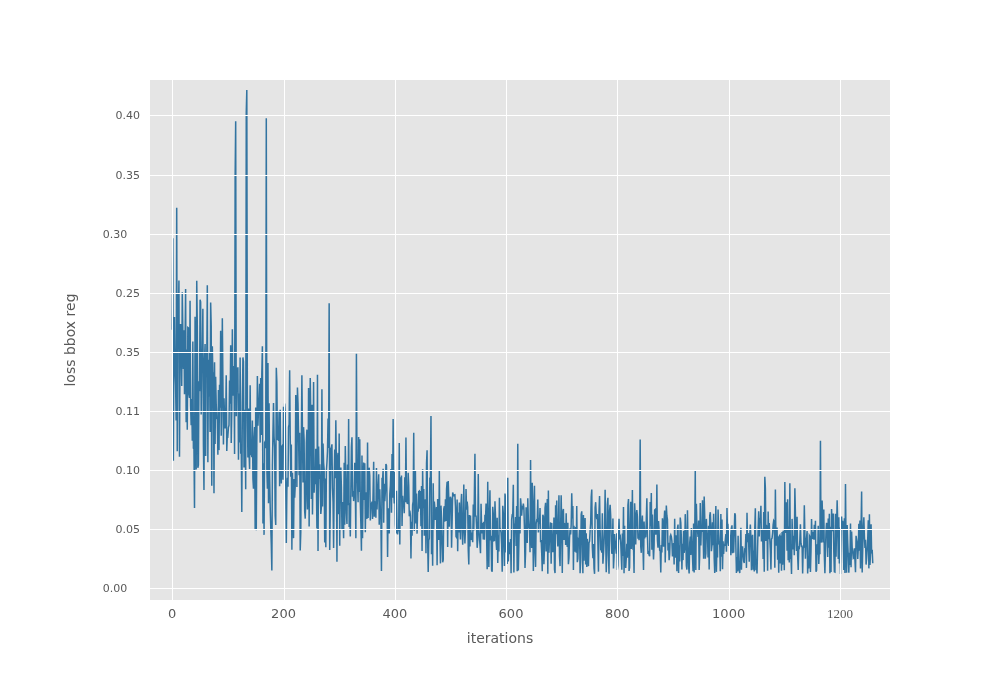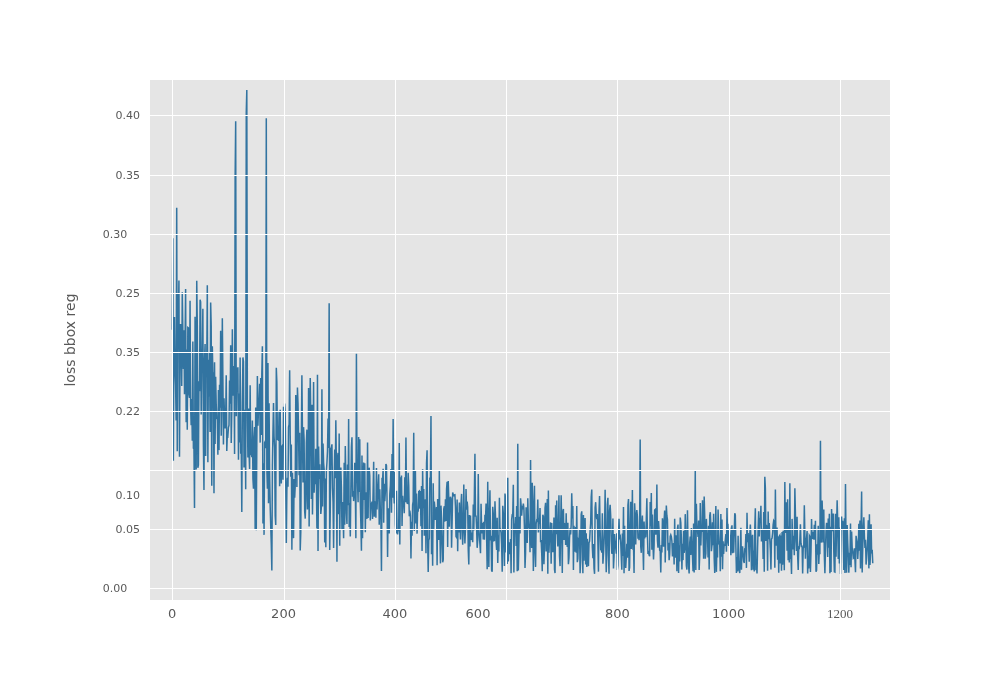--- a/index.html
+++ b/index.html
@@ -95,30 +95,31 @@
       <div class="grid-h" style="top: 508.182px;"></div>
       <div class="grid-h" style="top: 449.091px;"></div>
       <div class="grid-h" style="top: 390px;"></div>
       <div class="grid-h" style="top: 330.909px;"></div>
       <div class="grid-h" style="top: 271.818px;"></div>
       <div class="grid-h" style="top: 212.727px;"></div>
       <div class="grid-h" style="top: 153.636px;"></div>
       <div class="grid-h" style="top: 94.5455px;"></div>
       <div class="grid-h" style="top: 35.4545px;"></div>
     </div>
+  <div class="xlabel">iterations</div>
   <div class="ylabel">loss bbox reg</div>
 <div class="tick-label-x" style="left: 172.256px;">0</div>
     <div class="tick-label-x" style="left: 283.534px;">200</div>
     <div class="tick-label-x" style="left: 394.812px; text-align: right;">400</div>
-    <div class="tick-label-x" style="left: 478px;">600</div>
+    <div class="tick-label-x" style="left: 511px;">600</div>
     <div class="tick-label-x" style="left: 617.368px;">800</div>
     <div class="tick-label-x" style="left: 728.647px;">1000</div>
     <div class="tick-label-x" style="left: 839.925px; font-family: Liberation Serif, serif;">1200</div>
     <div class="tick-label-y" style="left: 90px; top: 588.182px; text-align: center;">0.00</div>
     <div class="tick-label-y" style="left: 90px; top: 529.091px;">0.05</div>
-    <div class="tick-label-y" style="left: 90px; top: 495px;">0.10</div>
-    <div class="tick-label-y" style="left: 90px; top: 410.909px;">0.22</div>
+    <div class="tick-label-y" style="left: 90px; top: 470px;">0.10</div>
+    <div class="tick-label-y" style="left: 90px; top: 410.909px;">0.11</div>
     <div class="tick-label-y" style="left: 90px; top: 351.818px;">0.35</div>
     <div class="tick-label-y" style="left: 90px; top: 292.727px;">0.25</div>
     <div class="tick-label-y" style="left: 90px; top: 233.636px; text-align: center;">0.30</div>
     <div class="tick-label-y" style="left: 90px; top: 174.545px; text-align: right;">0.35</div>
     <div class="tick-label-y" style="left: 90px; top: 115.455px;">0.40</div>
   </div>
 
 </body></html>

